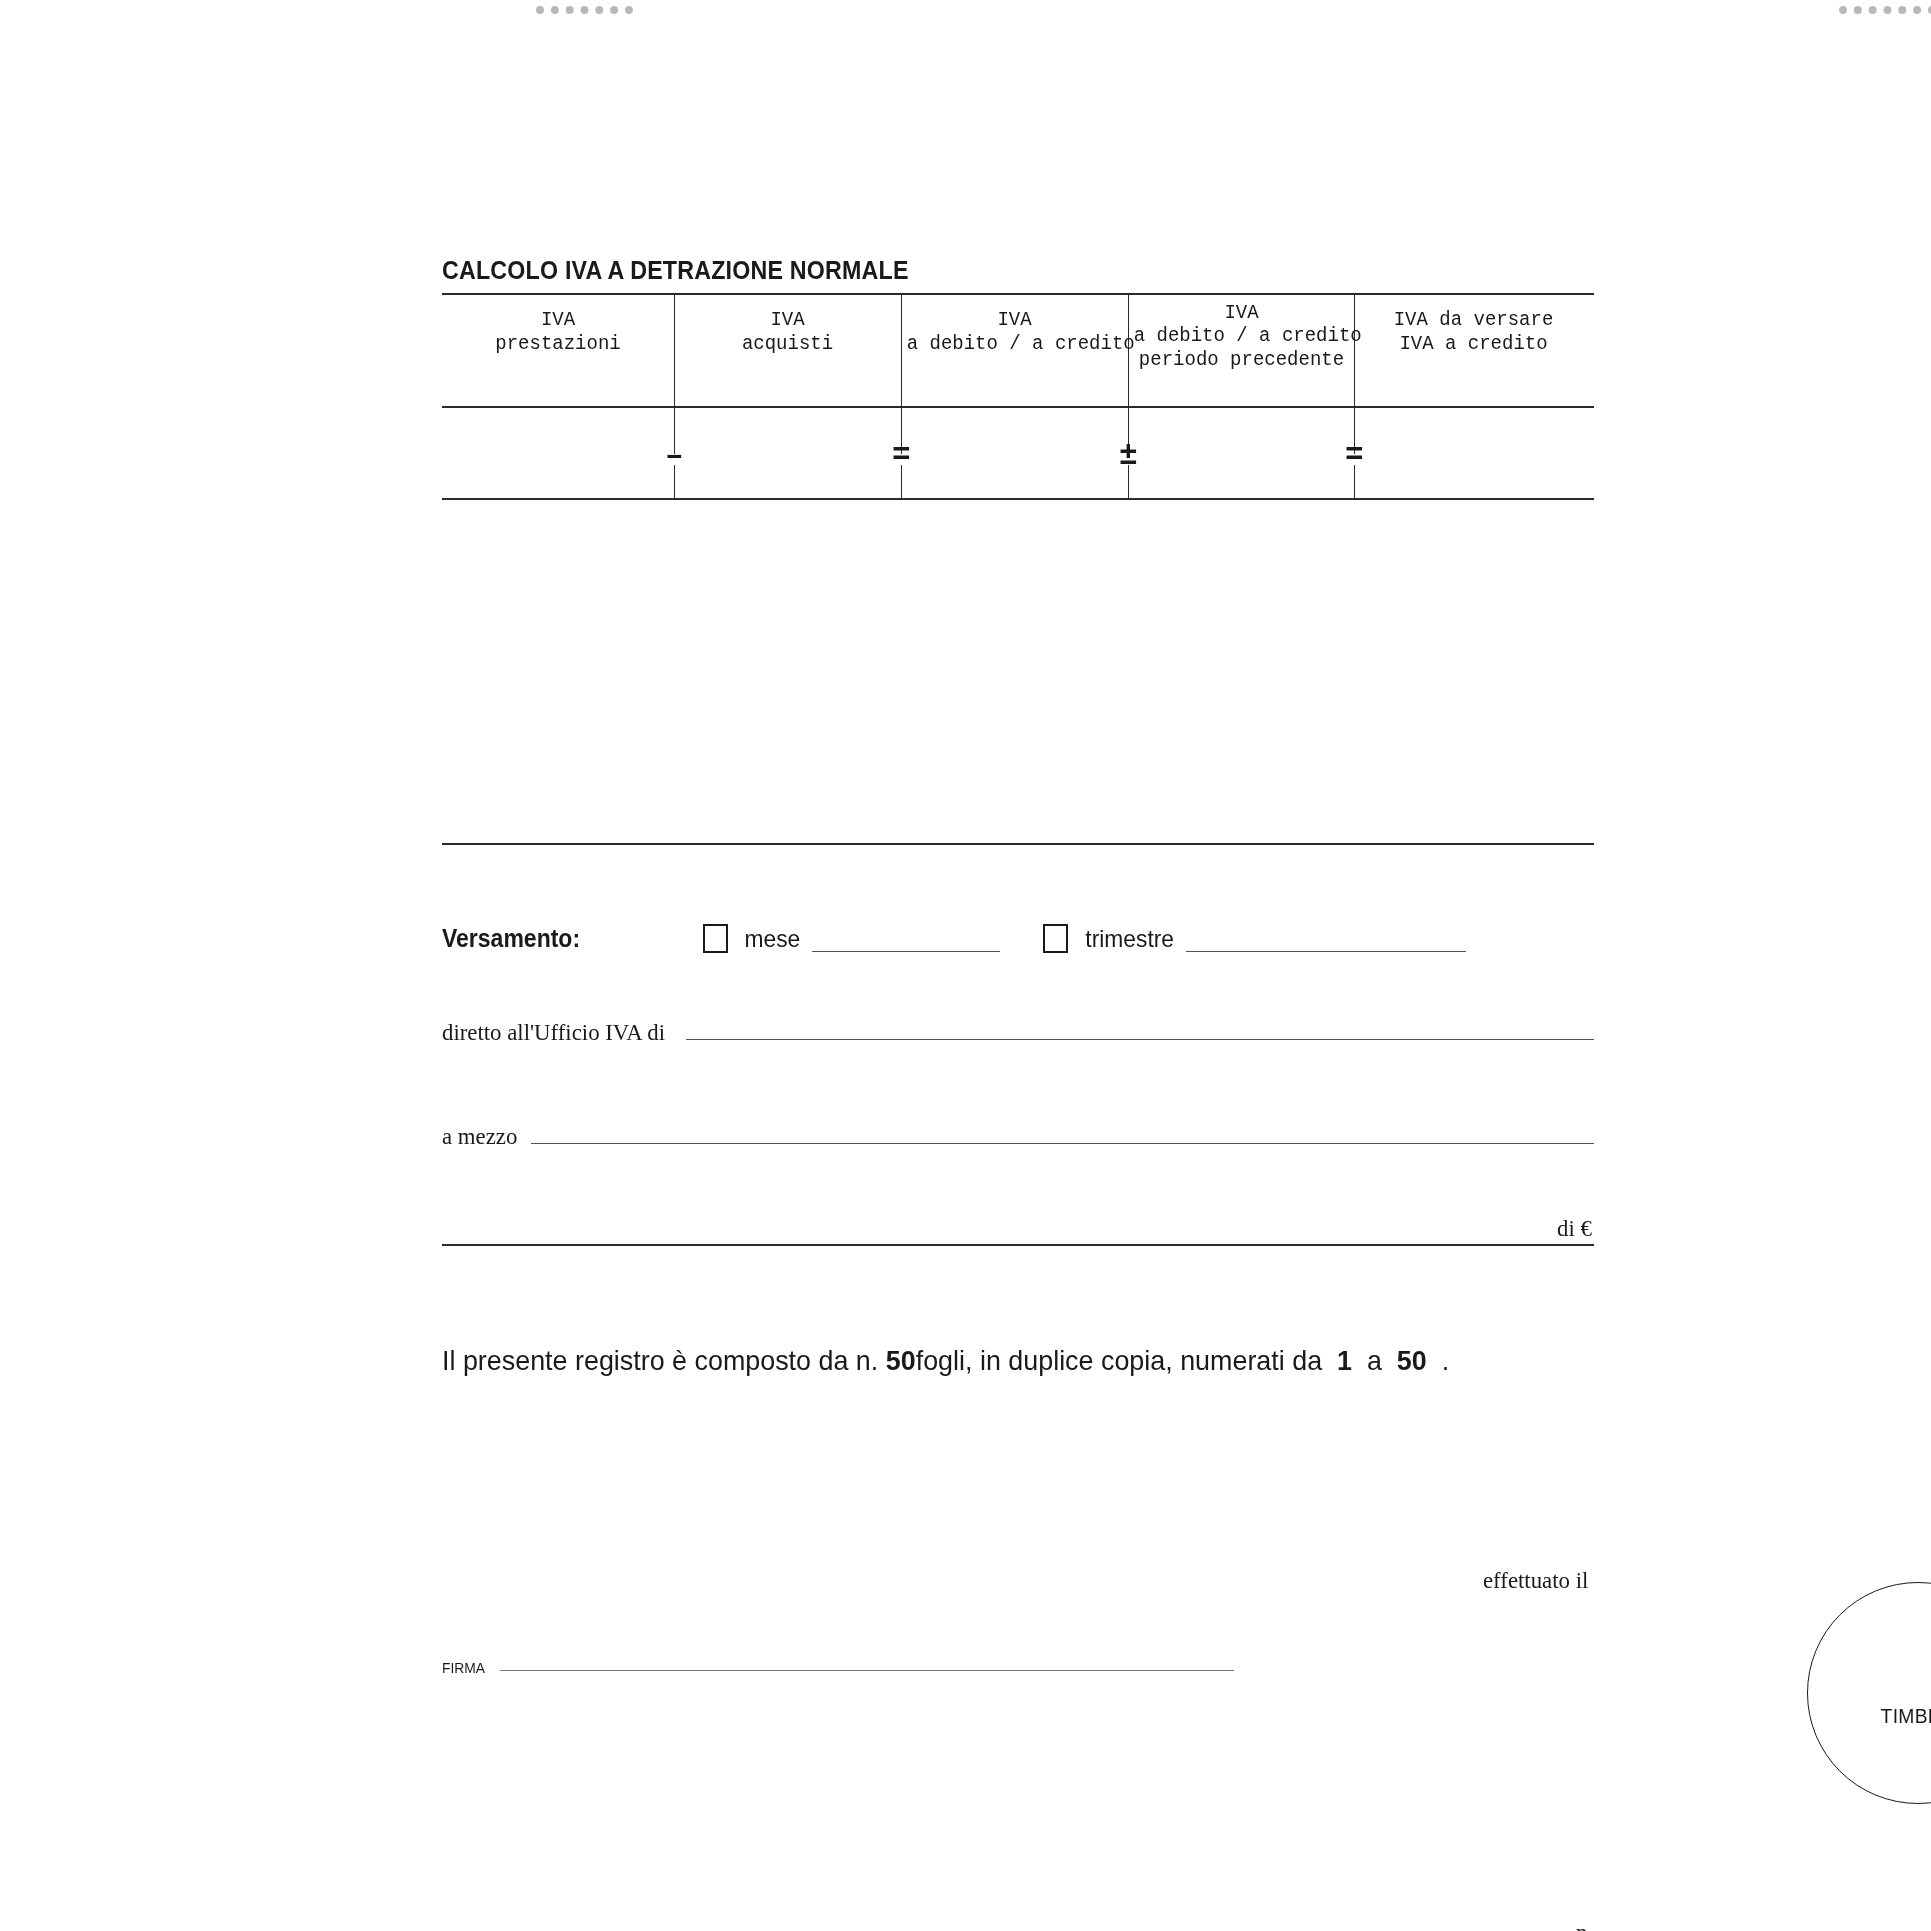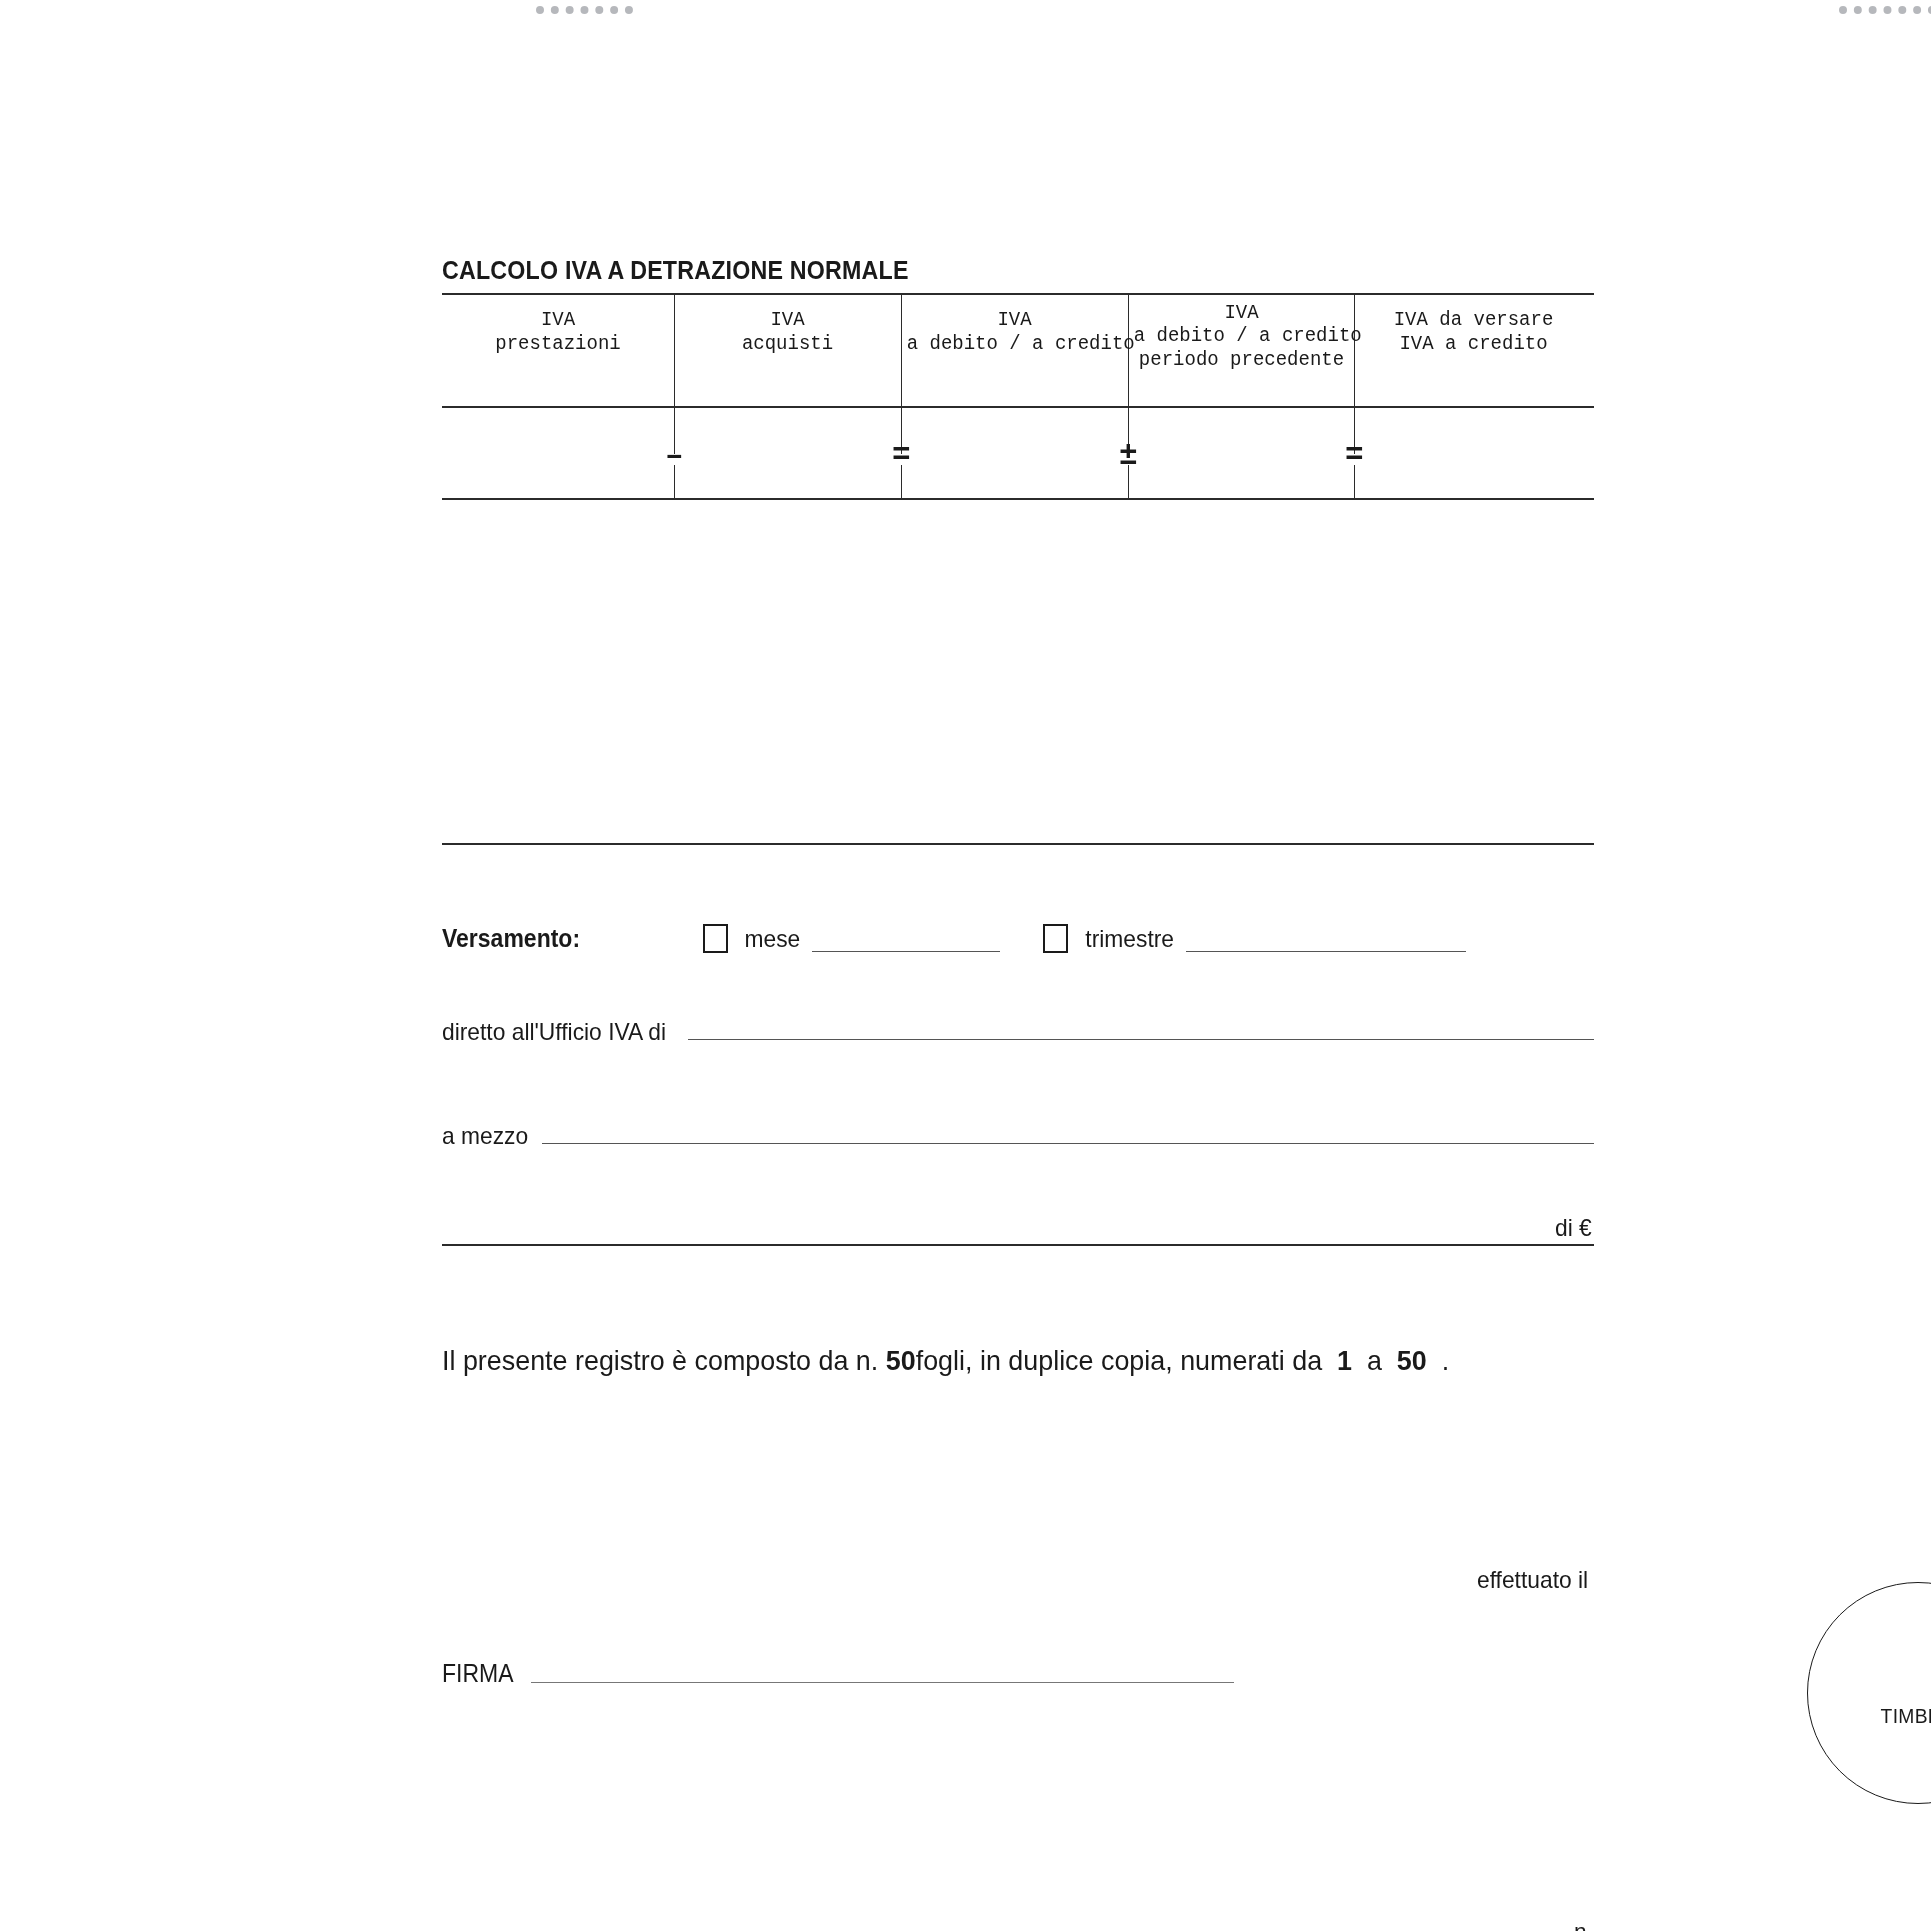--- a/index.html
+++ b/index.html
@@ -170,20 +170,21 @@
   .gap-1 { width: 43px; flex: 0 0 auto; }
 
   .field-line {
     position: absolute;
     left: 0;
     width: 1152px;
     display: flex;
     align-items: flex-end;
     font-size: 24px;
     white-space: nowrap;
+    font-family: Liberation Serif, serif;
   }
   .field-line .lbl {
     transform: scaleX(.95);
     transform-origin: left bottom;
     line-height: 1.1;
   }
   .field-line .underline {
     flex: 1 1 auto;
     height: 0;
     border-bottom: 1.9px solid #555;
@@ -215,21 +216,21 @@
   .registro b { font-weight: bold; }
 
   
   .firma {
     position: absolute;
     left: 0;
     top: 1659px;
     width: 792px;
     display: flex;
     align-items: flex-end;
-    font-size: 25px;
+    font-size: 15px;
   }
   .firma .lbl { transform: scaleX(.92); transform-origin: left bottom; }
   .firma .underline {
     flex: 1 1 auto;
     height: 0;
     border-bottom: 1.9px solid #777;
     margin-left: 11.6px;
     margin-bottom: 4.8px;
   }
 

